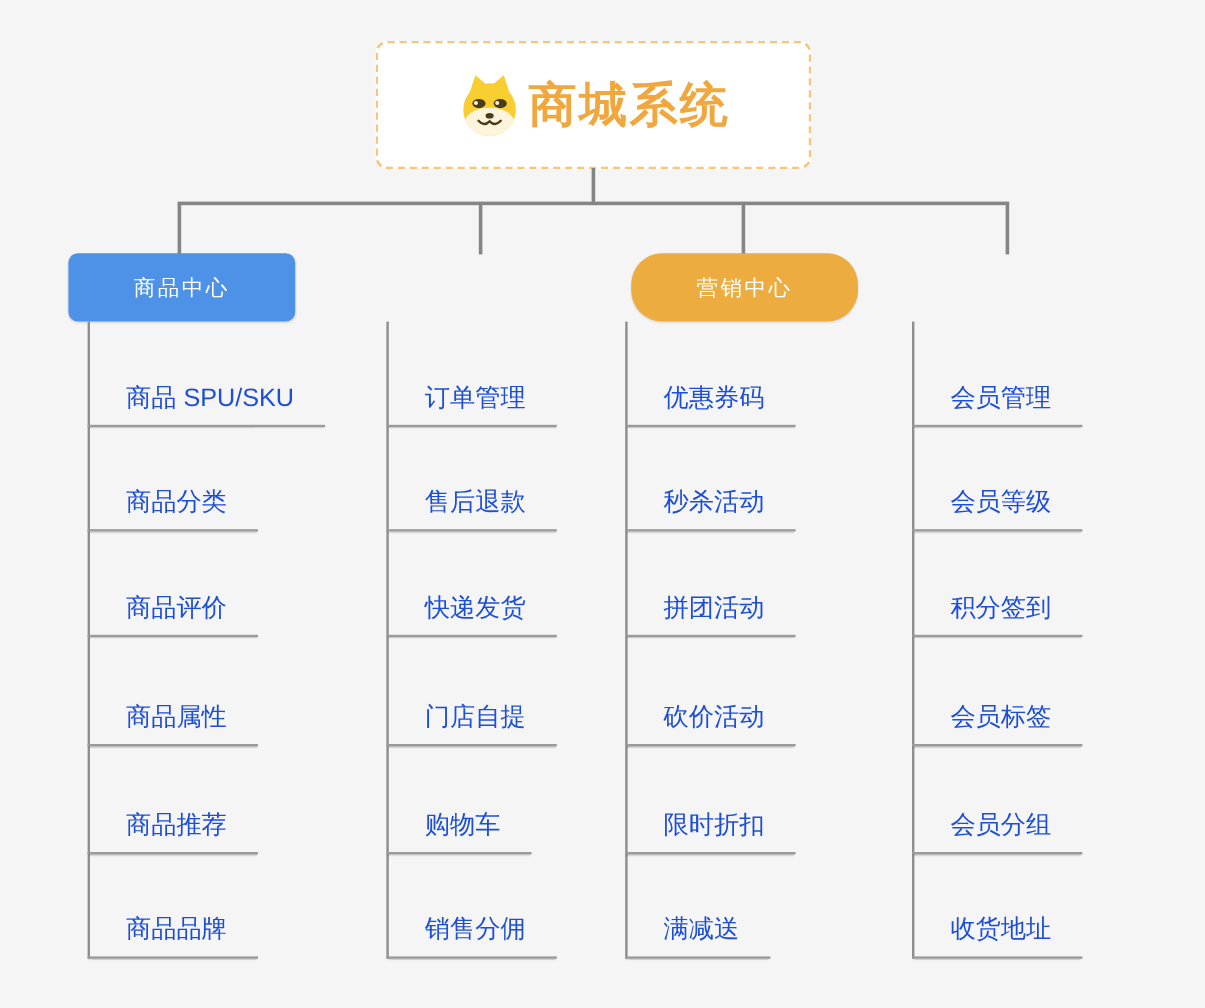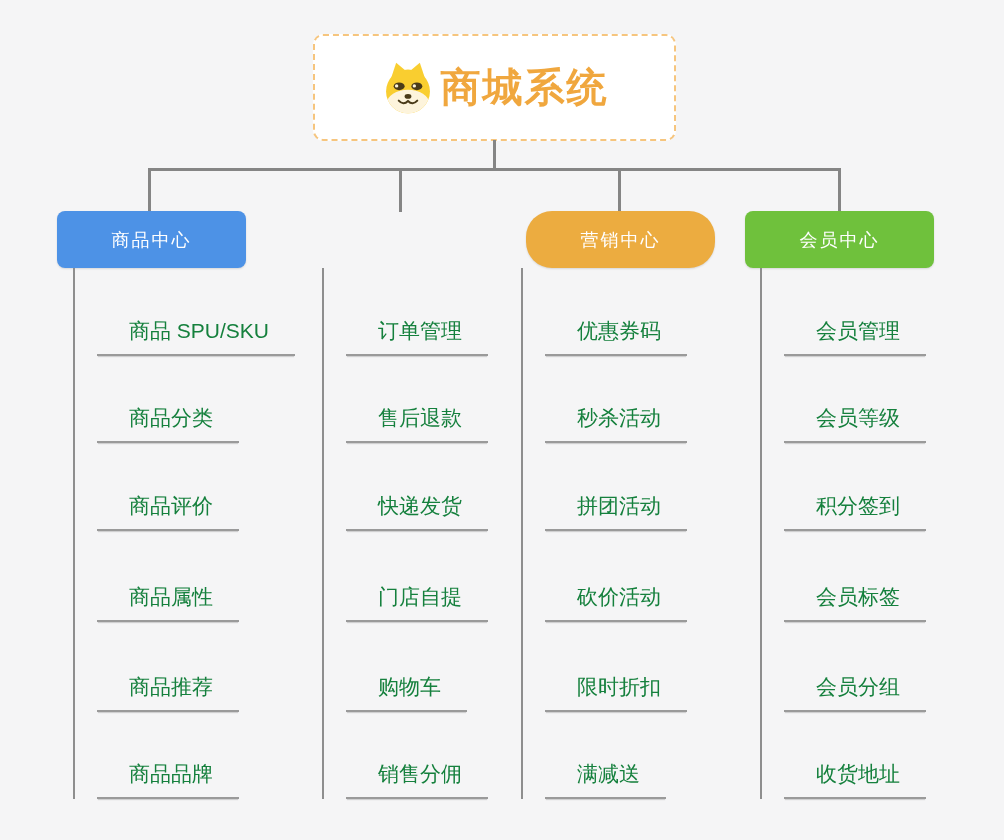--- a/index.html
+++ b/index.html
@@ -78,22 +78,21 @@
   .item {
     position: absolute;
     left: -2px;
     transform: translateY(-100%);
     white-space: nowrap;
     box-sizing: border-box;
     padding: 0 26px 9px 32px;
     border-bottom: 2px solid #9a9a9a;
     box-shadow: 0 2px 1px -1px rgba(0,0,0,0.15);
     font-size: 21px;
-    color: #15803d;
-    margin-left: 24px;
+    color: #1d4ed8;
   }
   .item:nth-child(1) { top: 88px; }
   .item:nth-child(2) { top: 175px; }
   .item:nth-child(3) { top: 263px; }
   .item:nth-child(4) { top: 354px; }
   .item:nth-child(5) { top: 444px; }
   .item:nth-child(6) { top: 531px; }
 </style>
 </head>
 <body>
@@ -127,23 +126,20 @@
   <div class="line drop d2"></div>
   <div class="line drop d3"></div>
   <div class="line drop d4"></div>
 
   <div class="branch-box b1" style="background-color: rgb(77, 146, 230);">
     <span>商品中心</span>
   </div>
   <div class="branch-box b3" style="background-color: rgb(236, 172, 64);">
     <span>营销中心</span>
   </div>
-  <div class="branch-box b4" style="background-color: rgb(111, 193, 60);">
-    <span>会员中心</span>
-  </div>
 
   <div class="subtree s1">
     <div class="item">商品 SPU/SKU</div>
     <div class="item">商品分类</div>
     <div class="item">商品评价</div>
     <div class="item">商品属性</div>
     <div class="item">商品推荐</div>
     <div class="item">商品品牌</div>
   </div>
 

